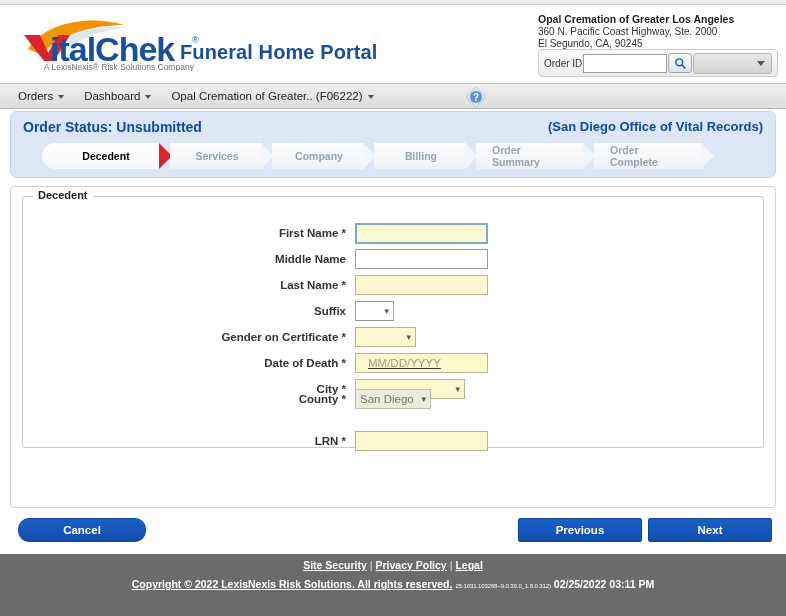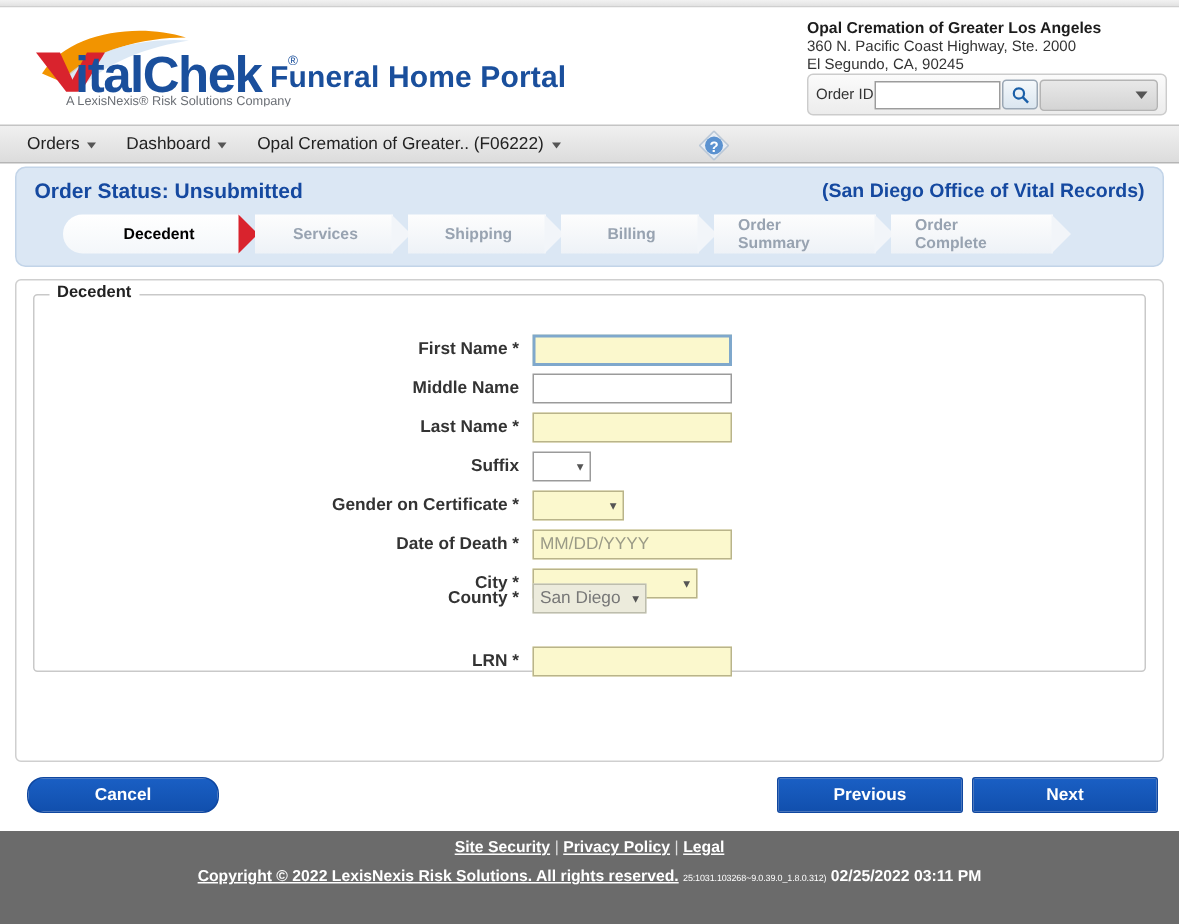--- a/index.html
+++ b/index.html
@@ -164,22 +164,22 @@
     position: absolute; left: 0; width: 100%;
     height: 28px; display: flex; align-items: center;
   }
   .field-label {
     width: 332px; text-align: right; padding-right: 9px;
     font-size: 11.5px; font-weight: bold; color: #333;
     white-space: nowrap;
   }
   .txt {
     height: 20px; border: 1px solid #9b9b9b;
-    font-size: 11.5px; padding: 0 4px; background: #fff;
-    font-family: "Liberation Sans", sans-serif; color: #333;
+    font-size: 11.5px; padding: 0 12px; background: #fff;
+    font-family: "Liberation Sans", sans-serif; color: #333; text-decoration: underline;
   }
   .txt.required { background: #fbf8cd; border-color: #b9b48a; }
   .txt.focused { border: 2px solid #7fa8cc; height: 21px; }
   .txt::placeholder { color: #9a9a86; }
   .w-lg { width: 133px; }
   .sel {
     height: 20px; border: 1px solid #9b9b9b; background: #fff;
     font-size: 11.5px; display: flex; align-items: center;
     justify-content: space-between; padding: 0 4px; cursor: pointer;
     color: #333; font-family: "Liberation Sans", sans-serif;
@@ -307,21 +307,21 @@
     <div class="steps">
       <div class="step step-w1 active">
         <span>Decedent</span>
         <span class="arrow-r"></span>
       </div>
       <div class="step step-w2">
         <span>Services</span>
         <span class="arrow-r"></span>
       </div>
       <div class="step step-w3">
-        <span>Shipping</span>
+        <span>Company</span>
         <span class="arrow-r"></span>
       </div>
       <div class="step step-w4">
         <span>Billing</span>
         <span class="arrow-r"></span>
       </div>
       <div class="step step-w5">
         <span>Order Summary</span>
         <span class="arrow-r"></span>
       </div>

